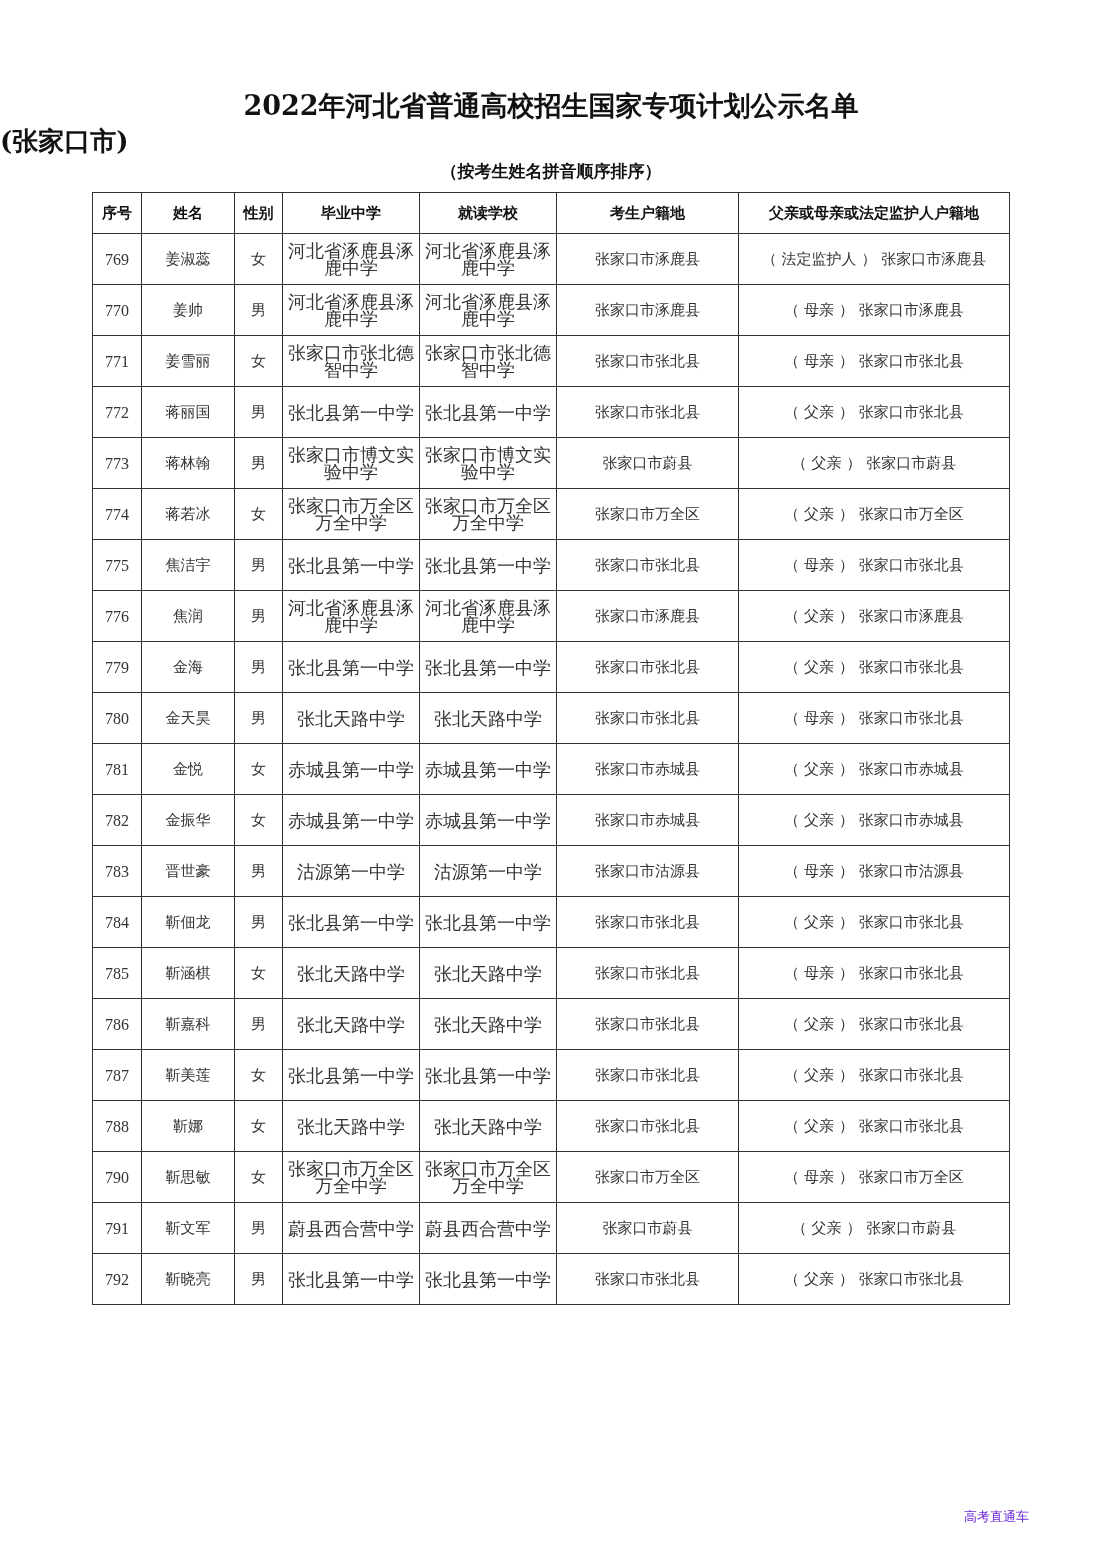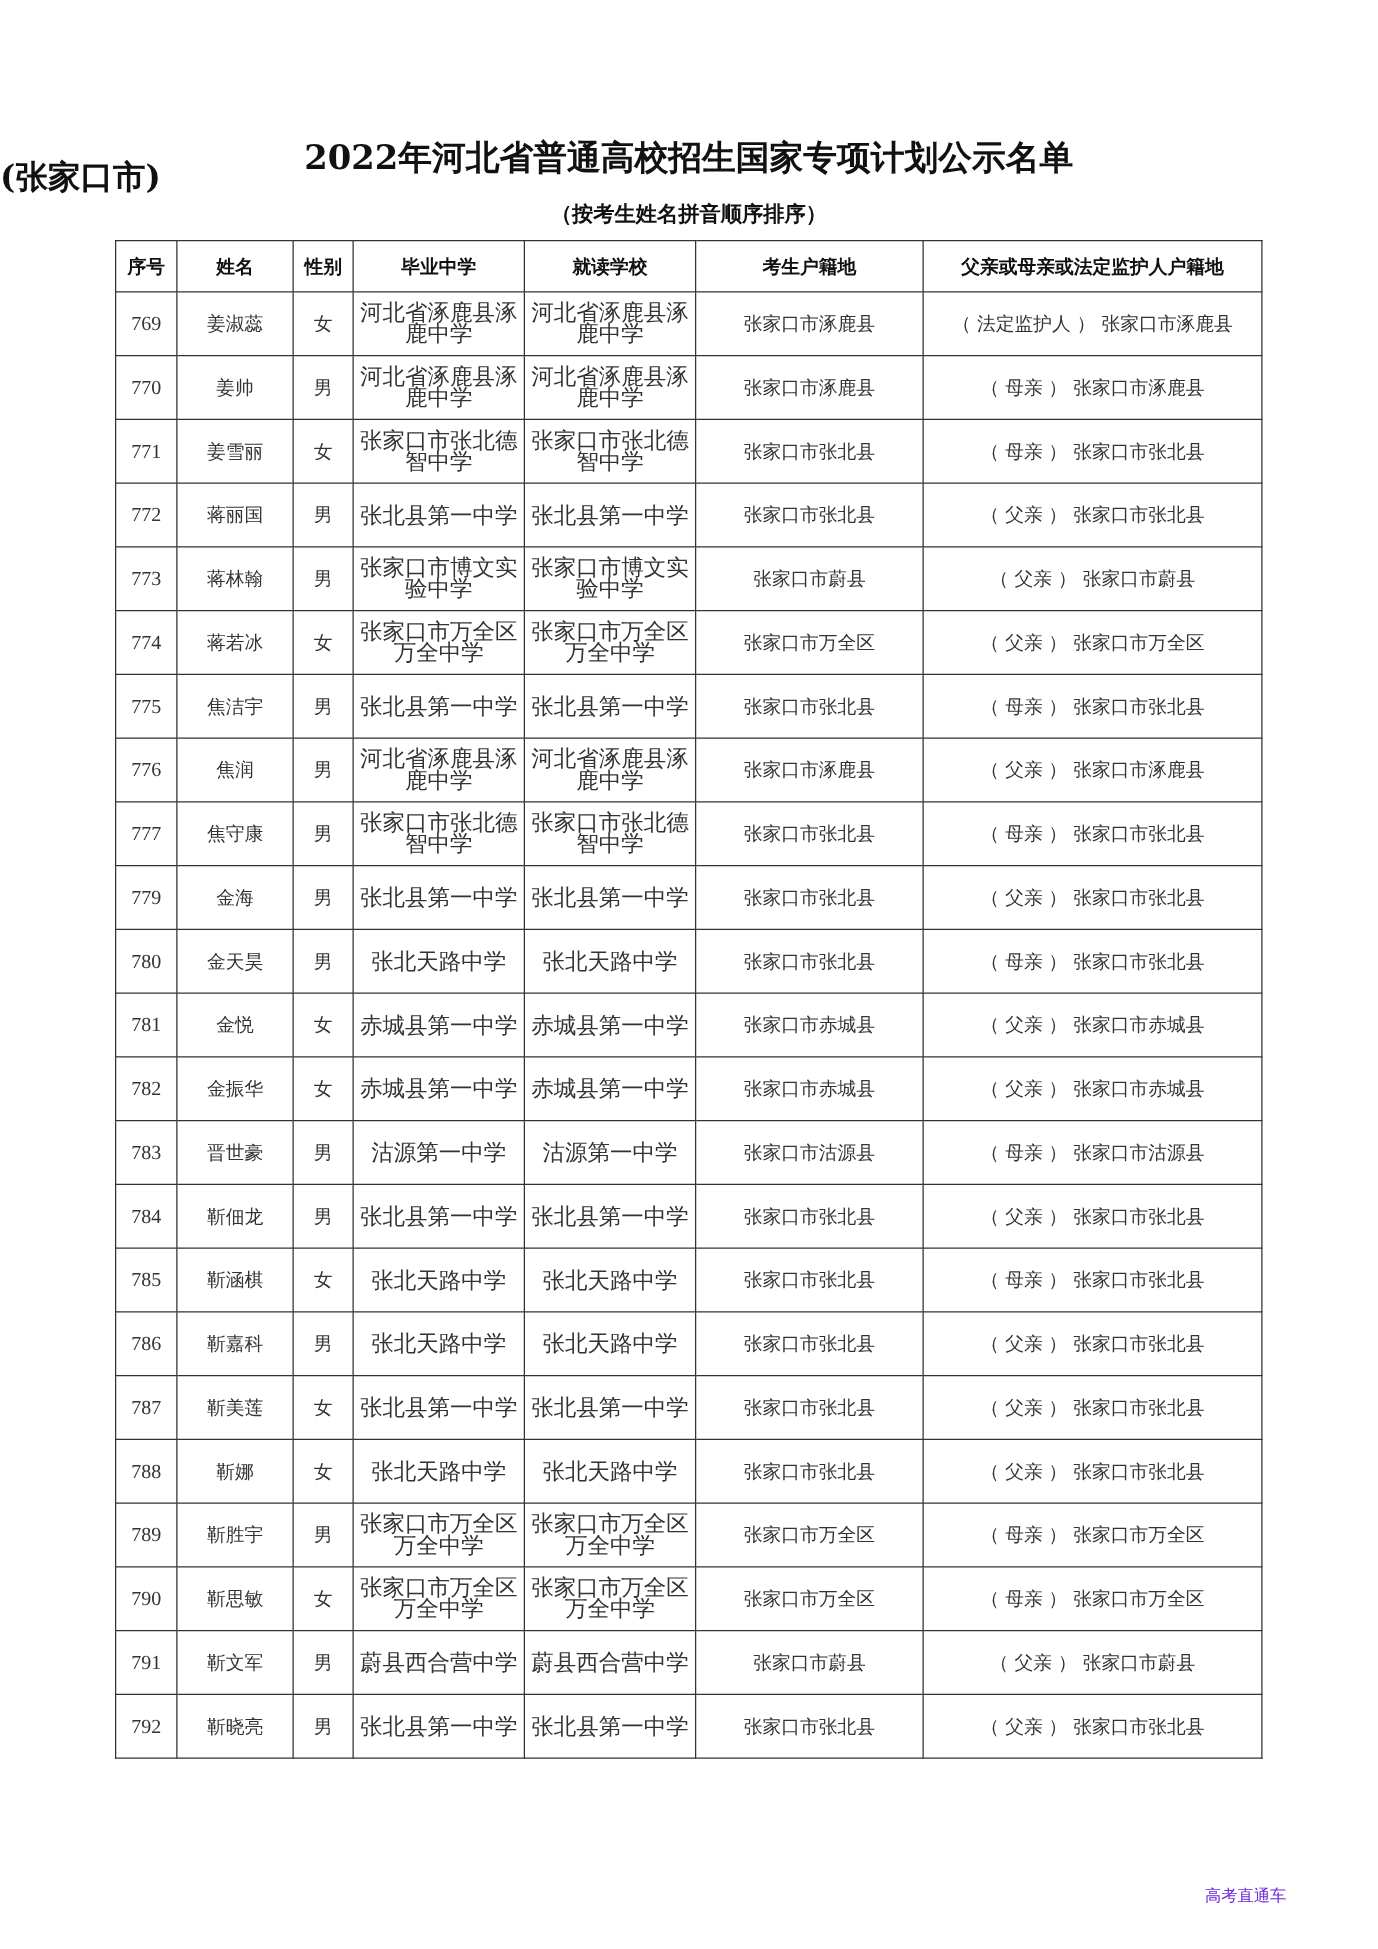--- a/index.html
+++ b/index.html
@@ -1,19 +1,19 @@
 <!DOCTYPE html>
 <html><head>
 <meta charset="utf-8">
 <style>
   html, body { margin: 0; padding: 0; background: #ffffff; }
   body { width: 1102px; height: 1559px; position: relative; overflow: hidden;
          font-family: "DejaVu Serif", "Liberation Serif", serif; color: #222; }
   .title { position: absolute; left: 0; width: 1102px; text-align: center; top: 88px;
-           font-family: "DejaVu Serif", serif; font-size: 27px; font-weight: bold; letter-spacing: 0px; color: #111; margin-top: 20px; }
+           font-family: "DejaVu Serif", serif; font-size: 27px; font-weight: bold; letter-spacing: 0px; color: #111; }
   .subtitle { position: absolute; left: 0; width: 1102px; top: 124px;
            font-family: "DejaVu Serif", serif; font-size: 26px; font-weight: bold; color: #111; }
   .note { position: absolute; left: 0; width: 1102px; text-align: center; top: 160px;
            font-family: "DejaVu Sans", sans-serif; font-size: 17px; font-weight: bold; color: #111; }
   table { position: absolute; left: 92px; top: 192px; border-collapse: collapse; table-layout: fixed; width: 917px; }
   th, td { border: 1.5px solid #333; text-align: center; vertical-align: middle; padding: 0 2px; }
   th { height: 40px; font-family: "DejaVu Sans", sans-serif; font-size: 15px; font-weight: bold; color: #111; }
   td { height: 50px; font-size: 15px; line-height: 17px; color: #333; }
   td.seq { font-family: "Liberation Serif", serif; font-size: 16px; }
   td.school { font-size: 18px; line-height: 17px; }
@@ -115,29 +115,20 @@
       <tr>
         <td class="seq">776</td>
         <td>焦润</td>
         <td>男</td>
         <td class="school">河北省涿鹿县涿鹿中学</td>
         <td class="school">河北省涿鹿县涿鹿中学</td>
         <td>张家口市涿鹿县</td>
         <td>（ 父亲 ） 张家口市涿鹿县</td>
       </tr>
       <tr>
-        <td class="seq">777</td>
-        <td>焦守康</td>
-        <td>男</td>
-        <td class="school">张家口市张北德智中学</td>
-        <td class="school">张家口市张北德智中学</td>
-        <td>张家口市张北县</td>
-        <td>（ 母亲 ） 张家口市张北县</td>
-      </tr>
-      <tr>
         <td class="seq">779</td>
         <td>金海</td>
         <td>男</td>
         <td class="school">张北县第一中学</td>
         <td class="school">张北县第一中学</td>
         <td>张家口市张北县</td>
         <td>（ 父亲 ） 张家口市张北县</td>
       </tr>
       <tr>
         <td class="seq">780</td>
@@ -214,29 +205,20 @@
       <tr>
         <td class="seq">788</td>
         <td>靳娜</td>
         <td>女</td>
         <td class="school">张北天路中学</td>
         <td class="school">张北天路中学</td>
         <td>张家口市张北县</td>
         <td>（ 父亲 ） 张家口市张北县</td>
       </tr>
       <tr>
-        <td class="seq">789</td>
-        <td>靳胜宇</td>
-        <td>男</td>
-        <td class="school">张家口市万全区万全中学</td>
-        <td class="school">张家口市万全区万全中学</td>
-        <td>张家口市万全区</td>
-        <td>（ 母亲 ） 张家口市万全区</td>
-      </tr>
-      <tr>
         <td class="seq">790</td>
         <td>靳思敏</td>
         <td>女</td>
         <td class="school">张家口市万全区万全中学</td>
         <td class="school">张家口市万全区万全中学</td>
         <td>张家口市万全区</td>
         <td>（ 母亲 ） 张家口市万全区</td>
       </tr>
       <tr>
         <td class="seq">791</td>

